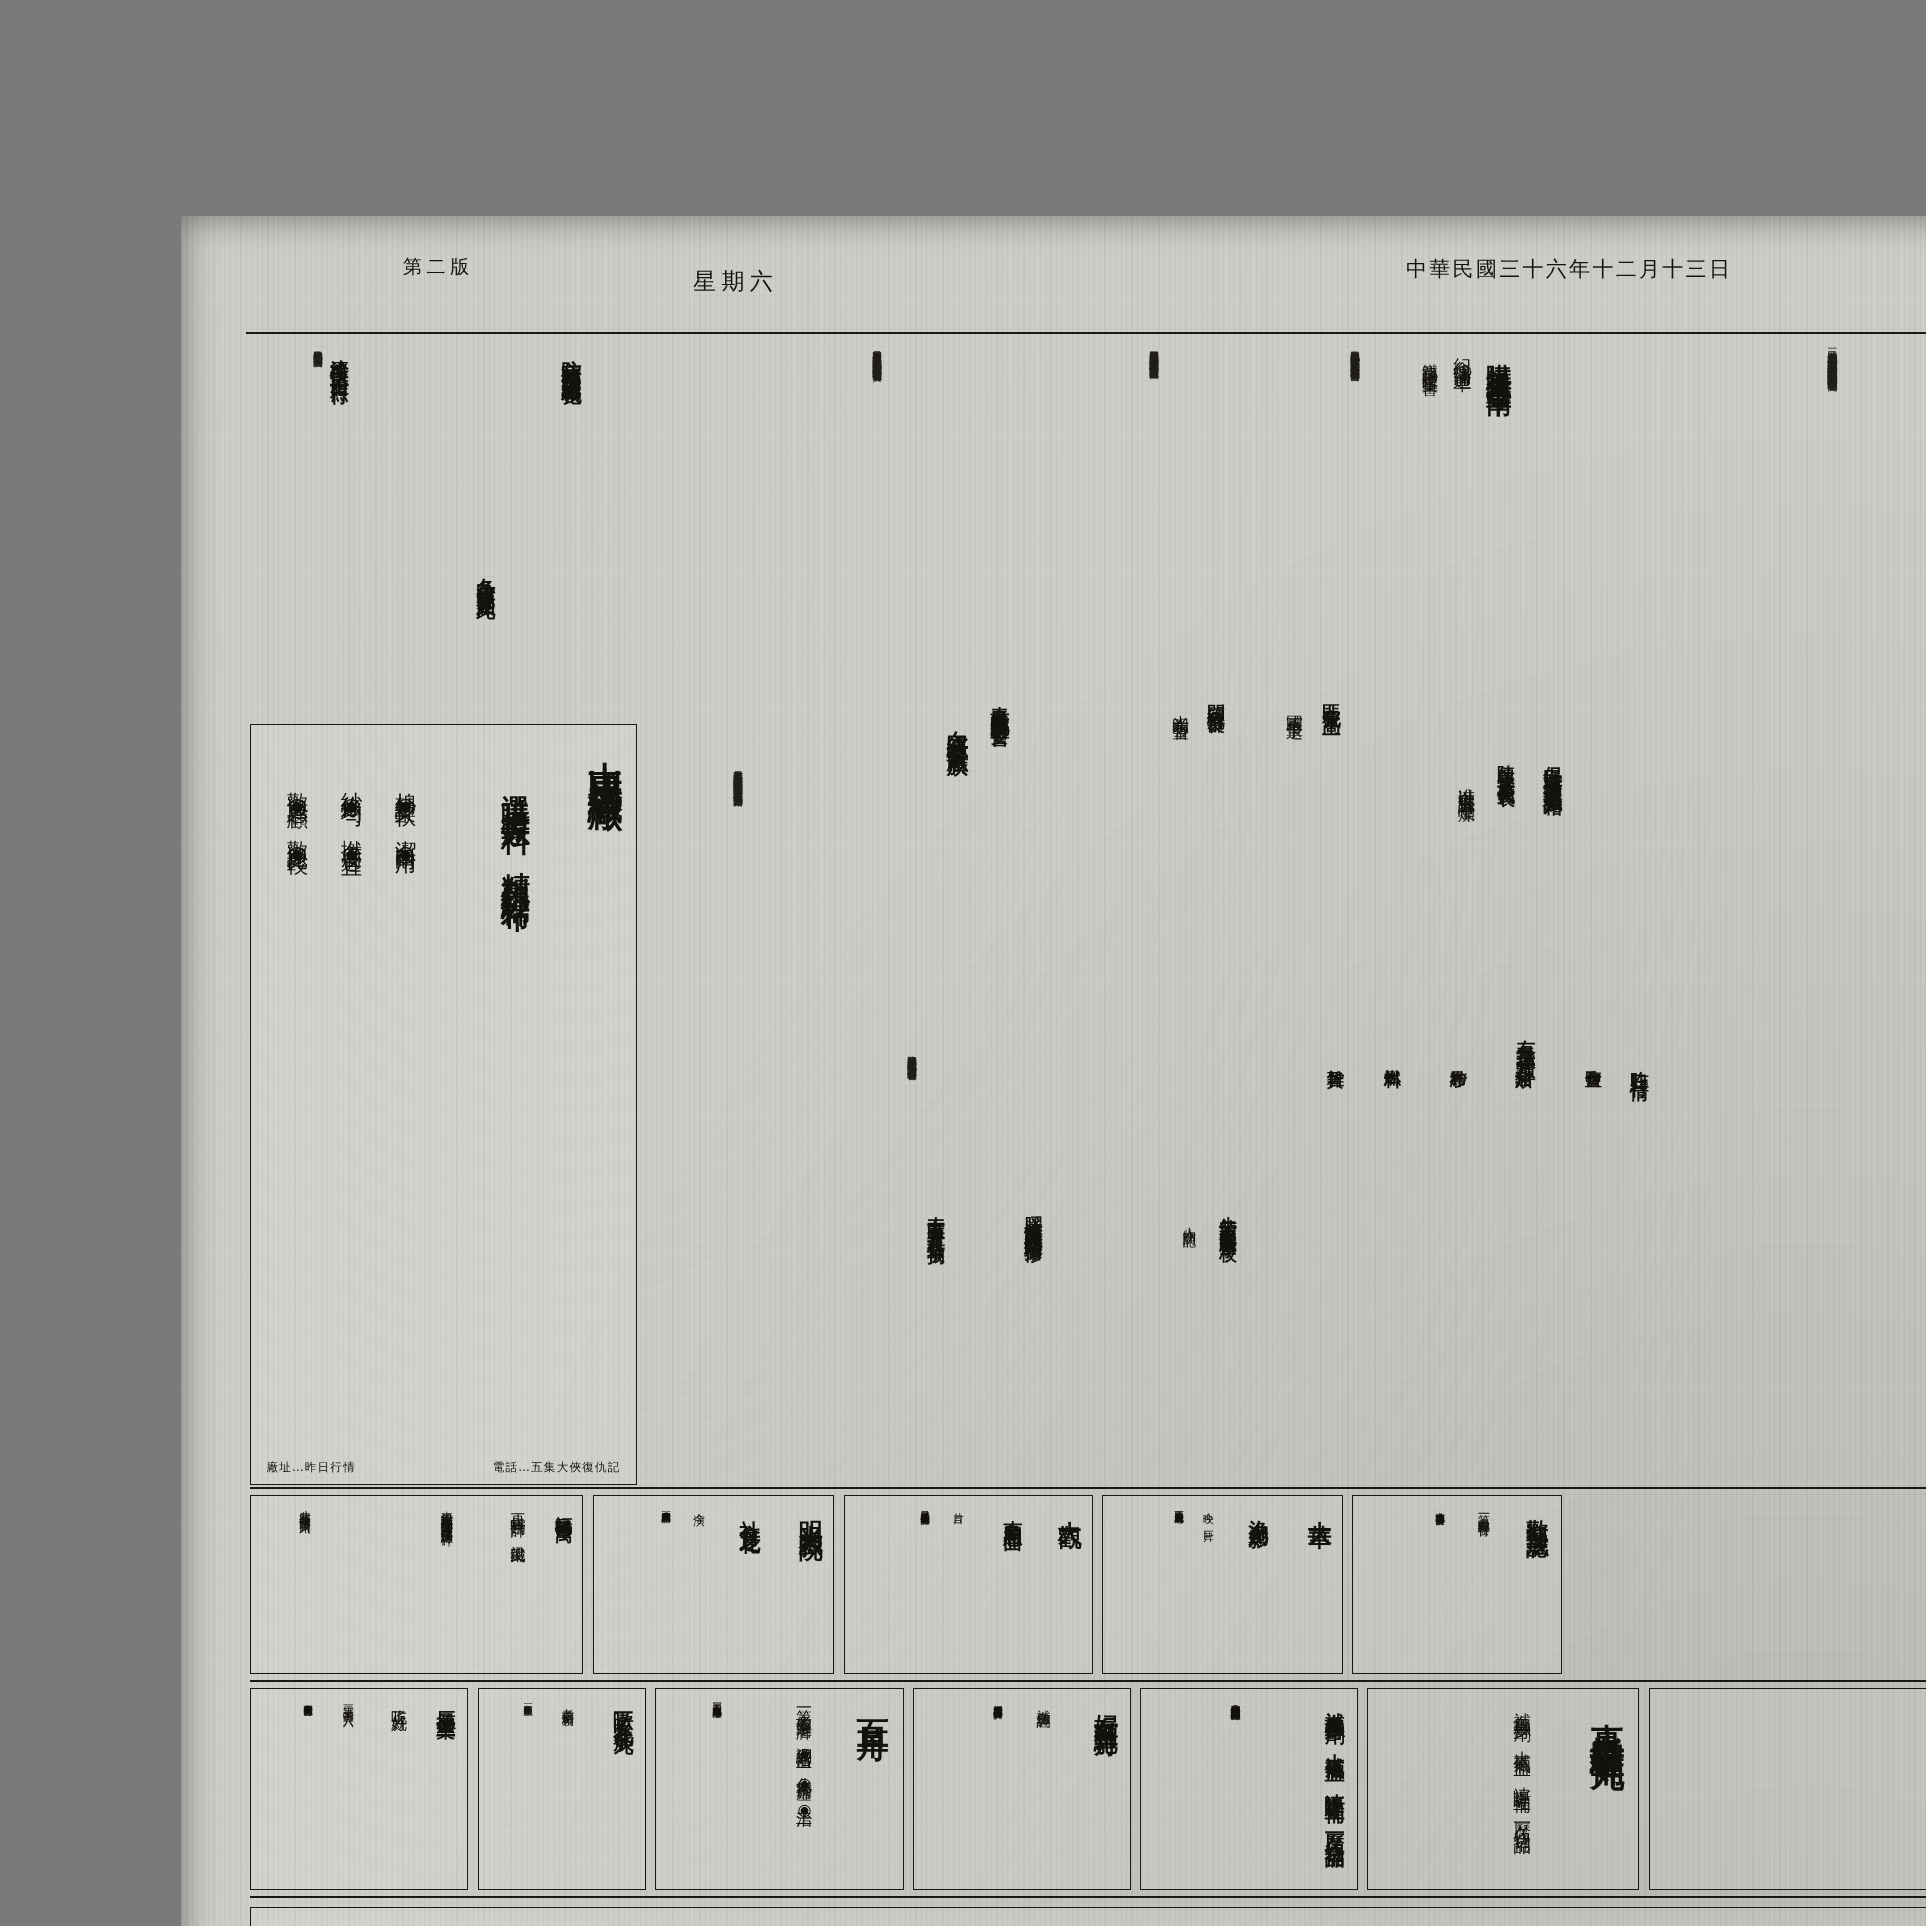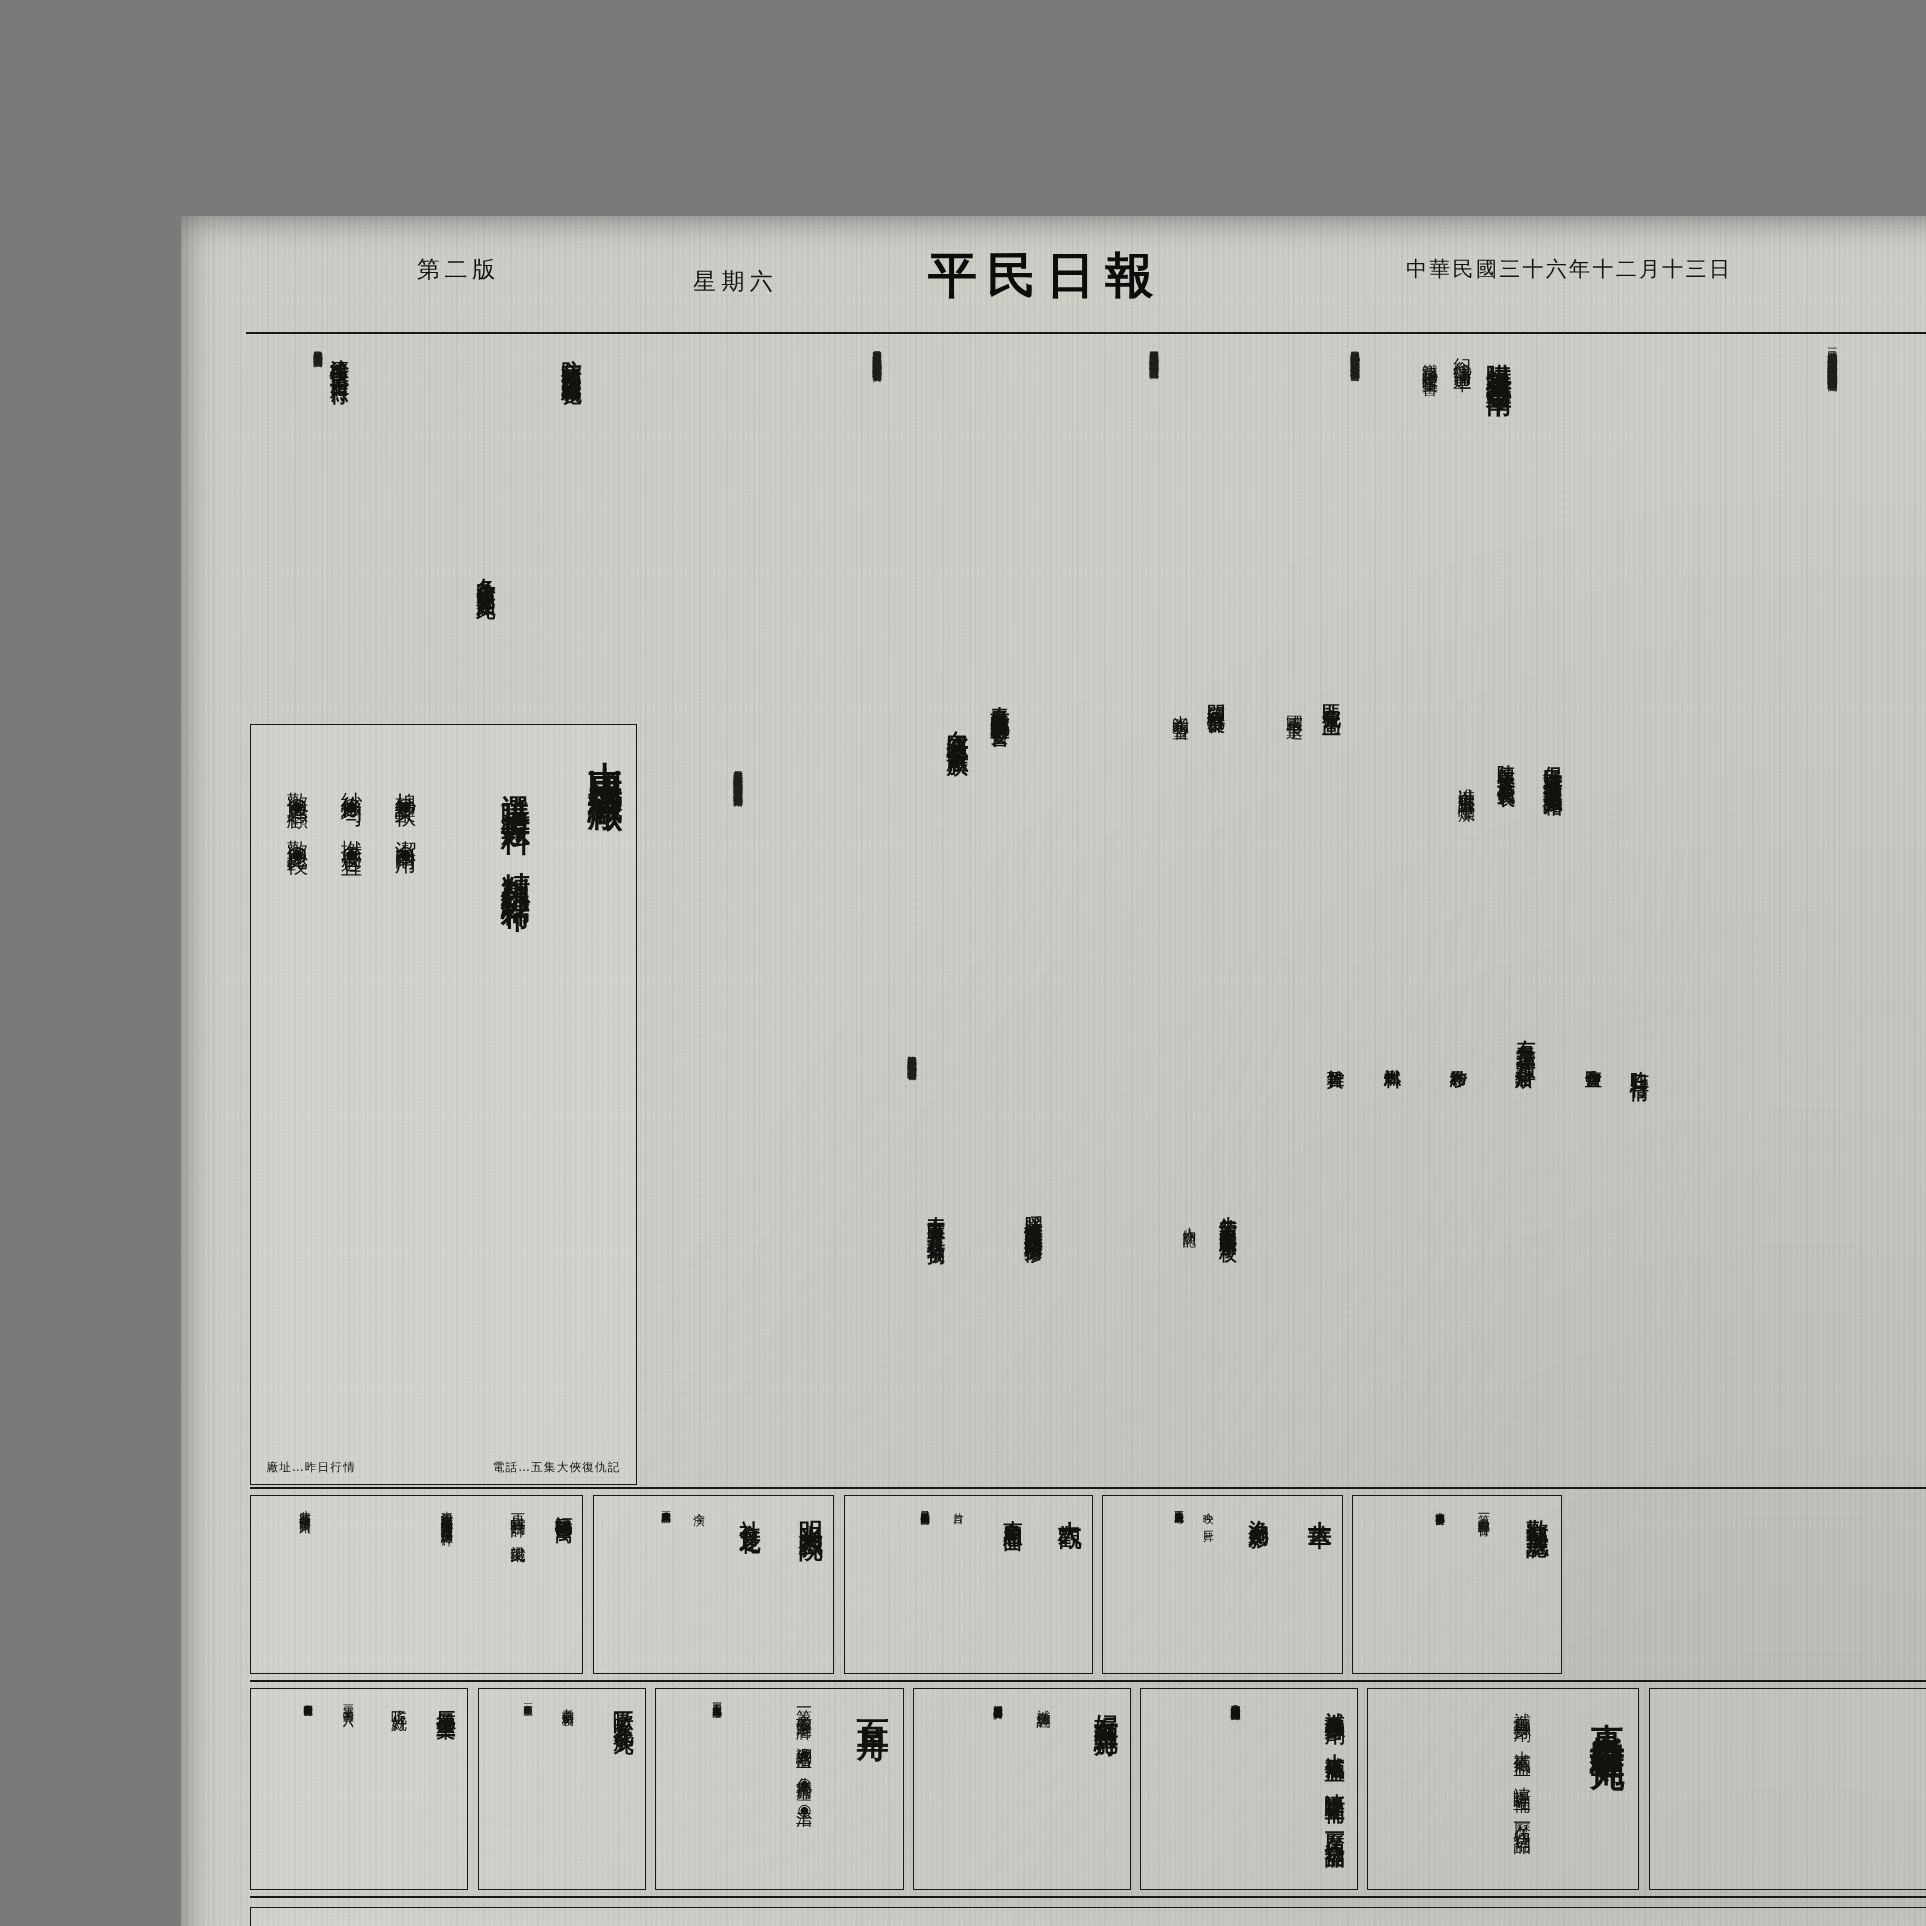--- a/index.html
+++ b/index.html
@@ -38,21 +38,21 @@
 
   
   #masthead{position:absolute;left:69px;top:23px;width:1772px;height:89px;}
   .mh-title{
     position:absolute;left:678px;top:3.9px;
     font-size:49px;font-weight:bold;letter-spacing:10px;color:#0d0c0a;
     font-family:"DejaVu Serif","Liberation Serif",serif;
   }
   .mh-date{position:absolute;left:1148px;top:16px;font-size:21px;letter-spacing:2.3px;color:#151310;margin-left:8px;}
   .mh-week{position:absolute;left:443px;top:15.4px;font-size:23px;letter-spacing:5.4px;margin-top:12px;}
-  .mh-edition{position:absolute;left:167px;top:15.4px;font-size:23px;letter-spacing:4.6px;}
+  .mh-edition{position:absolute;left:153px;top:15.4px;font-size:19px;letter-spacing:4.6px;}
 
   .rule{position:absolute;background:#1a1816;}
 
   
   .box{position:absolute;border:1.9px solid #1b1917;background:rgba(255,255,255,.10);}
   .box.thin{border-width:1.2px;}
 
   .dense{
     font-size:9.2px;line-height:1.15;letter-spacing:0.2px;
     text-align:justify;
@@ -61,21 +61,20 @@
 </style>
 </head>
 <body>
 
 <div id="page">
   <div id="sheet">
 
     <div id="masthead">
       <div class="mh-edition htext">第二版</div>
       <div class="mh-week htext">星期六</div>
-      <div class="mh-title">平民日報</div>
       <div class="mh-date htext">中華民國三十六年十二月十三日</div>
     </div>
     <div class="rule" style="left:65px;top:116px;width:1784px;height:2.3px;"></div>
 
     <div style="position:absolute;left:1668px;top:127px;width:166px;height:347px;">
       
       
     </div>
 
     <div class="vtext dense smear" style="position:absolute;left:1410px;top:127px;width:247px;height:408px;font-size:10px;">一民式分同參以之二十號數市場委員會市委長同日上午二時半在本市中山公園舉行二十日會議本市商會同人以及各界代表一百餘人出席討論關於關金券發行辦法對於目前市面金融情形亦有詳細之報告並決議呈請中央從速增發小額券以利市面流通茲將議決各案分誌如左一請中央准予增撥煤斤以濟民用一請迅速恢復津浦路全線通車以利交通</div>

